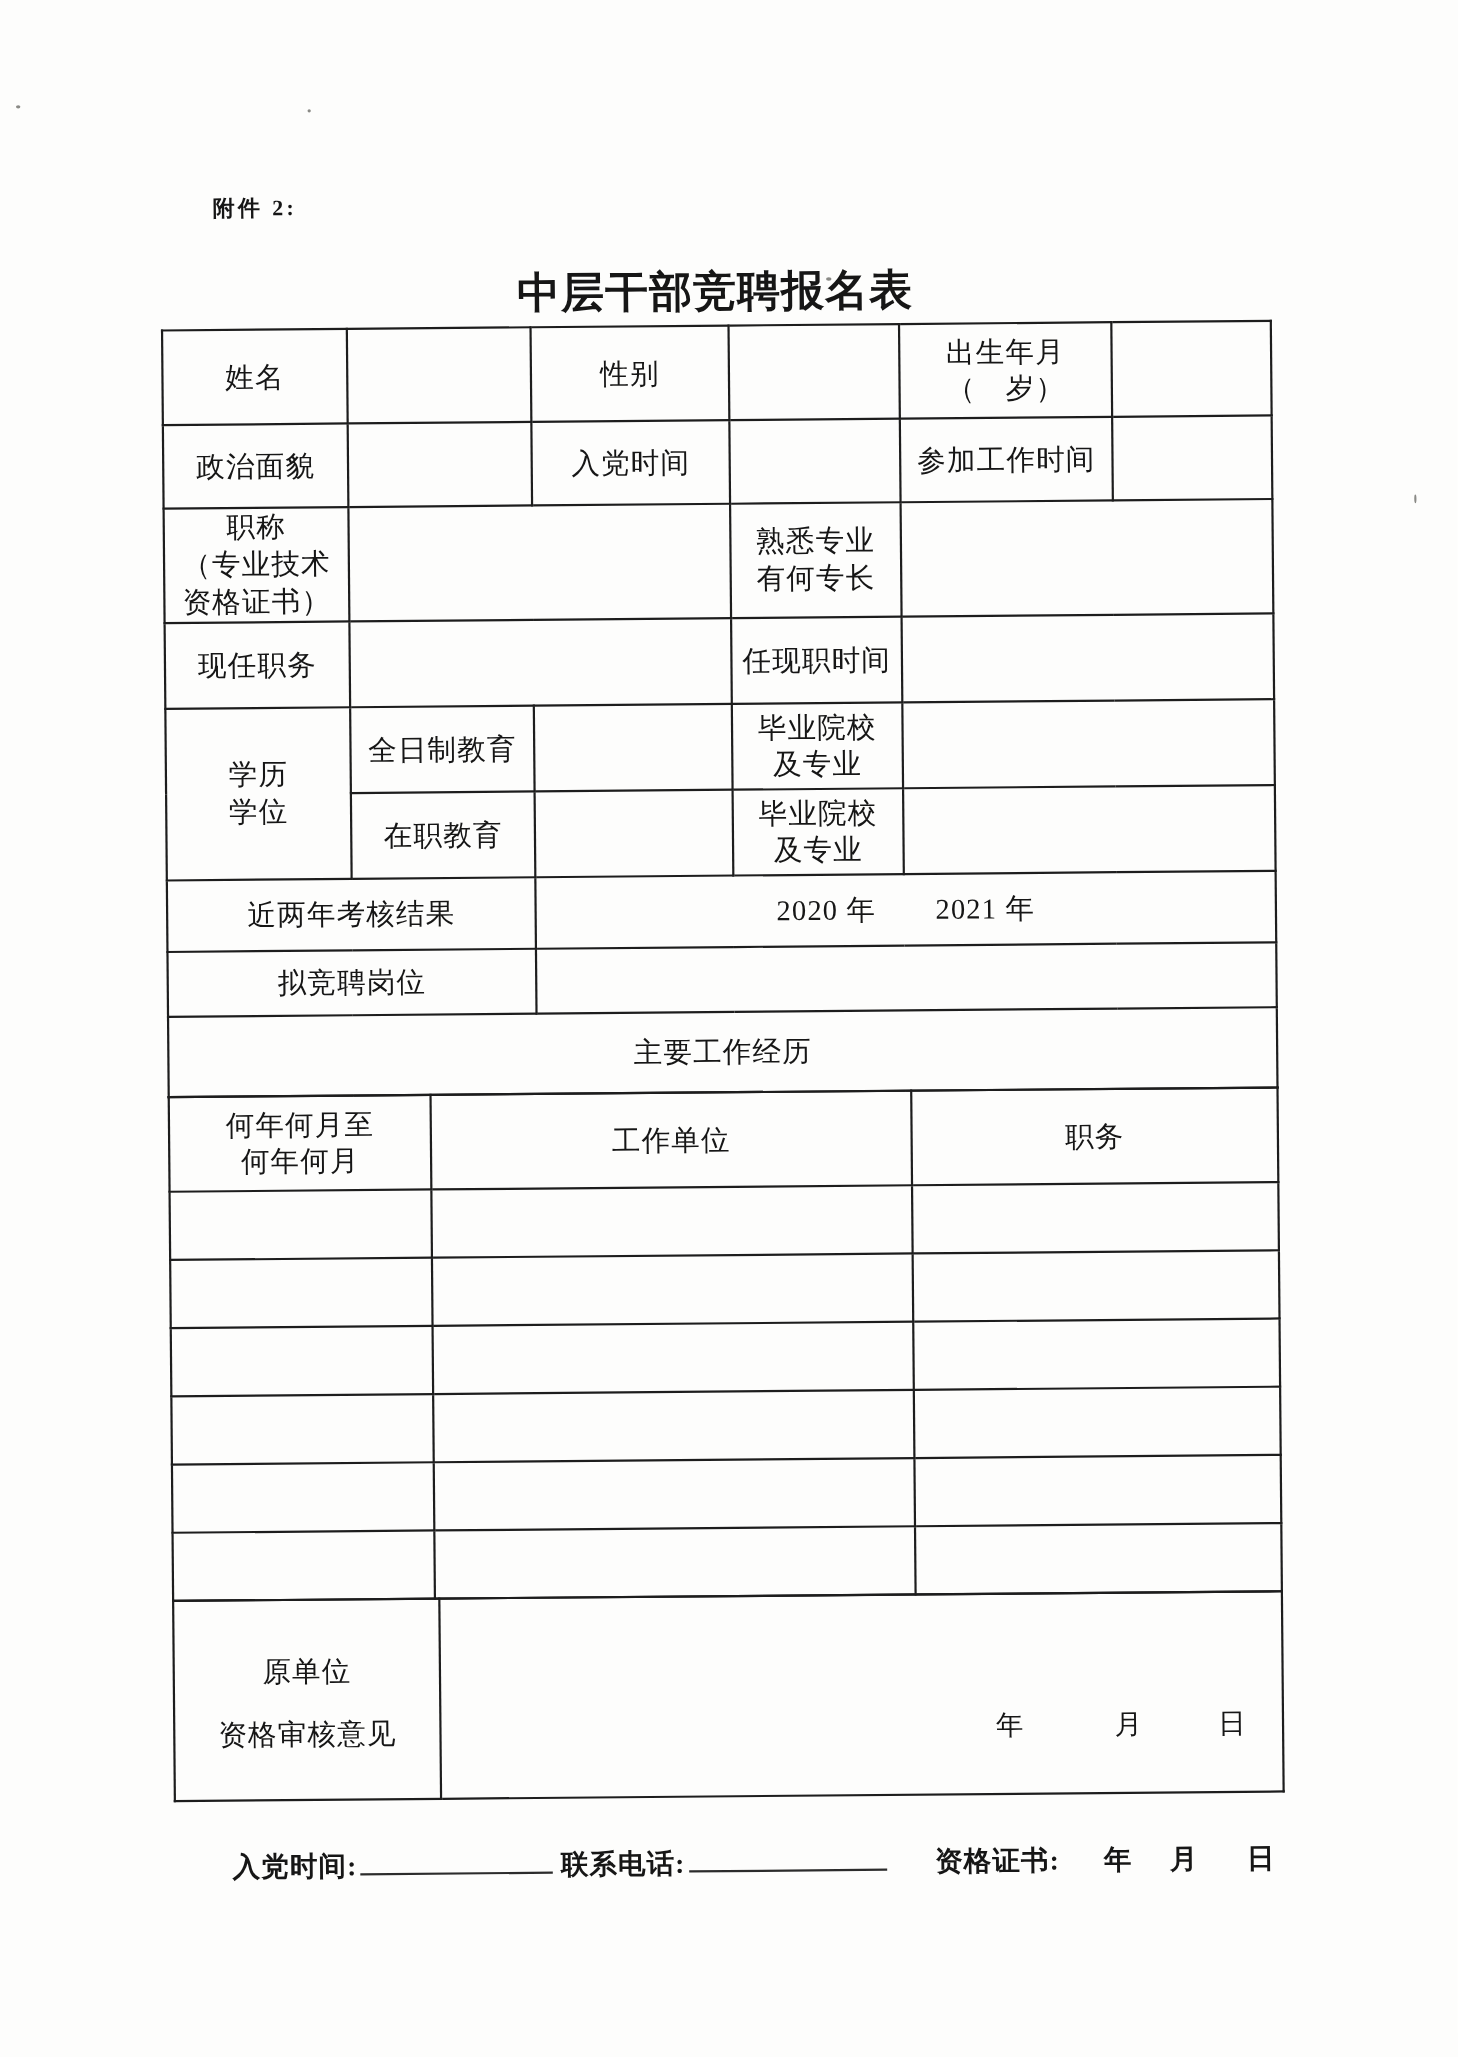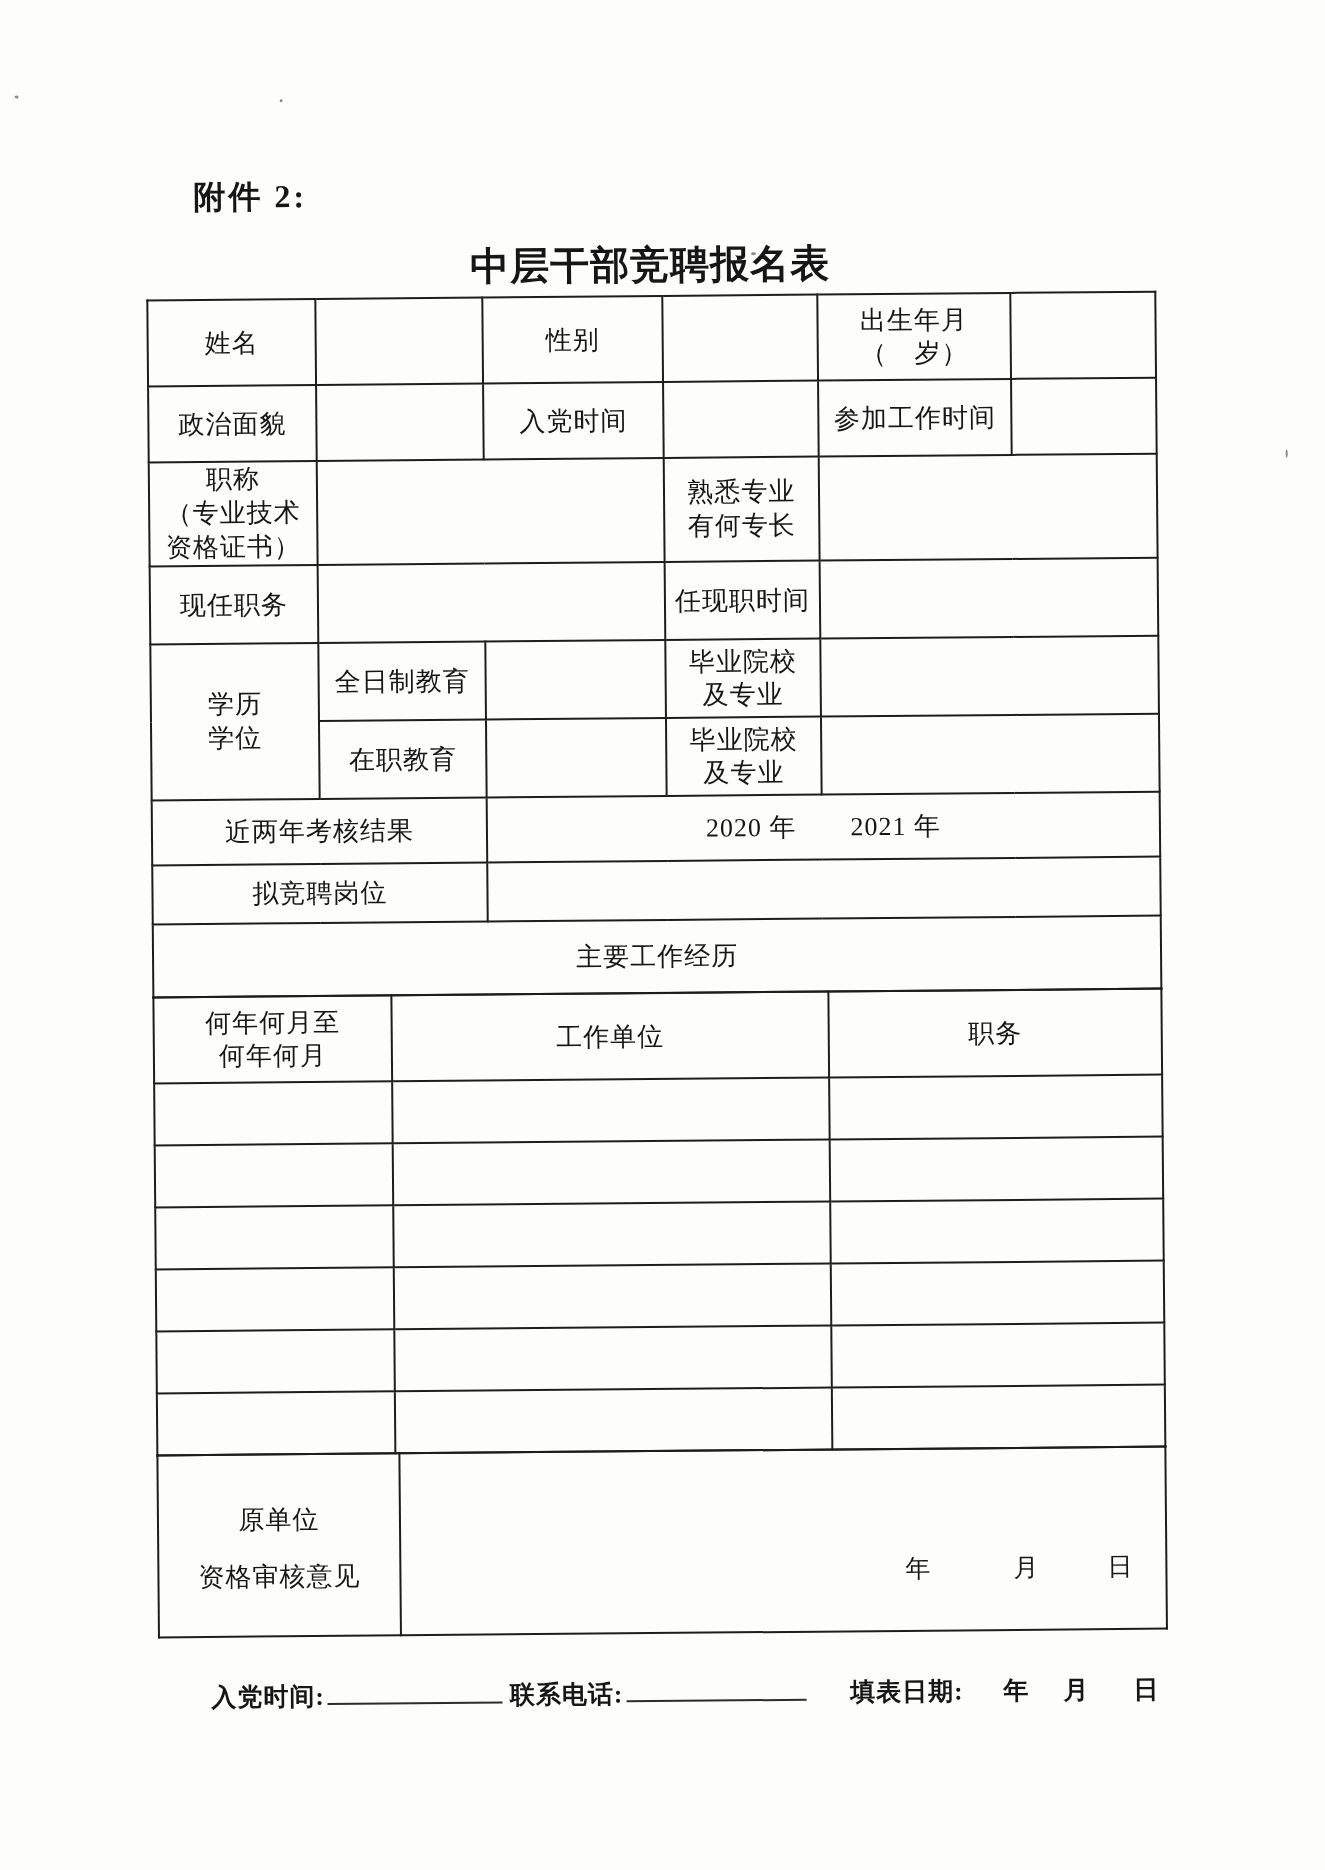--- a/index.html
+++ b/index.html
@@ -14,21 +14,21 @@
     position:absolute;inset:0;
     background:#fdfdfc;
   }
   .tilt{
     position:absolute;inset:0;
     transform:rotate(-0.5deg);
     transform-origin:660px 950px;
   }
   .attachment{
     position:absolute;left:200px;top:172px;
-    font-size:32px;font-weight:600;letter-spacing:3px;text-align:right;
+    font-size:20px;font-weight:600;letter-spacing:3px;text-align:right;
   }
   .doc-title{
     position:absolute;left:152px;top:238px;width:1008px;
     text-align:center;font-size:39px;font-weight:700;letter-spacing:1px;
     margin:0;
   }
   .form-wrap{
     position:absolute;left:152px;top:295px;width:1008px;
   }
   table.t{
@@ -232,21 +232,21 @@
               <span>年</span><span class="sp-month">月</span><span class="sp-day">日</span>
             </div>
           </td>
         </tr>
       </tbody>
         </table>
 
     </div>
 
     <div class="footer">
-      <span>入党时间:</span><span class="u u1"></span><span class="phone">联系电话:</span><span class="u u2"></span><span class="date-label">填表日期:</span><span class="yr">年</span><span class="mo">月</span><span class="dy">日</span>
+      <span>入党时间:</span><span class="u u1"></span><span class="phone">联系电话:</span><span class="u u2"></span><span class="date-label">资格证书:</span><span class="yr">年</span><span class="mo">月</span><span class="dy">日</span>
     </div>
 
     <div class="speck" style="left:22px;top:90px;width:4px;height:3px;"></div>
     <div class="speck" style="left:287px;top:96px;width:3px;height:3px;"></div>
     <div class="speck" style="left:757px;top:253px;width:5px;height:3px;"></div>
     <div class="speck" style="left:1290px;top:455px;width:2px;height:8px;"></div>
   </div>
 </div>
 
 </body></html>

